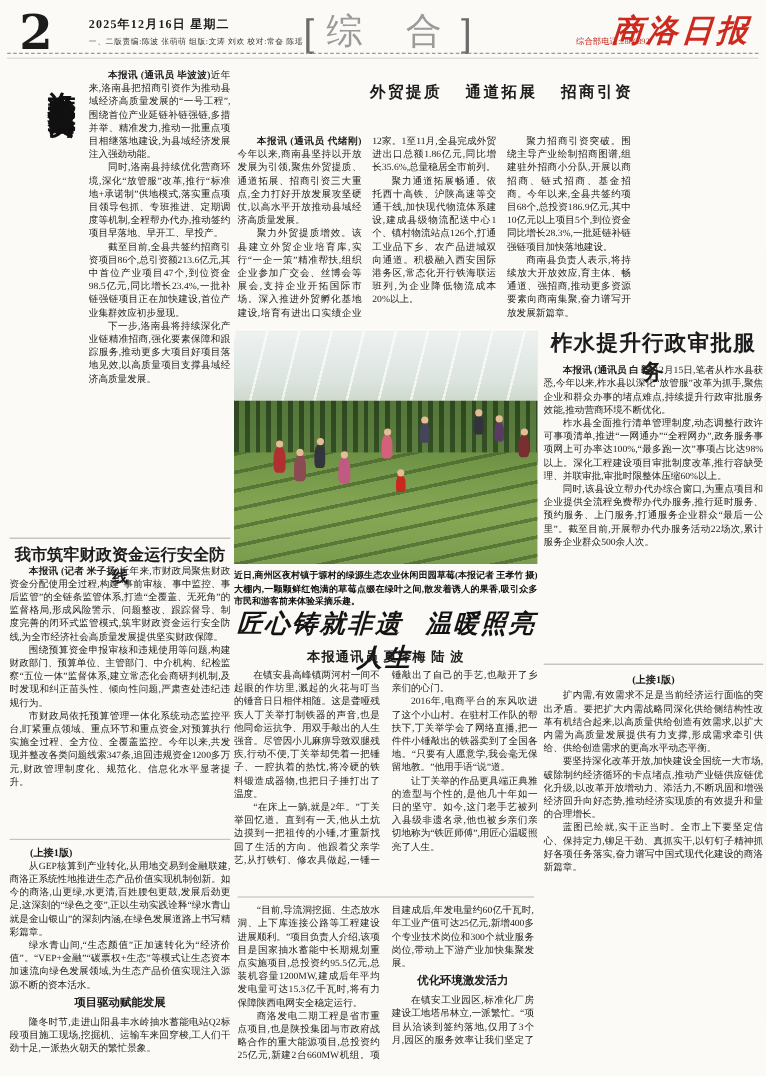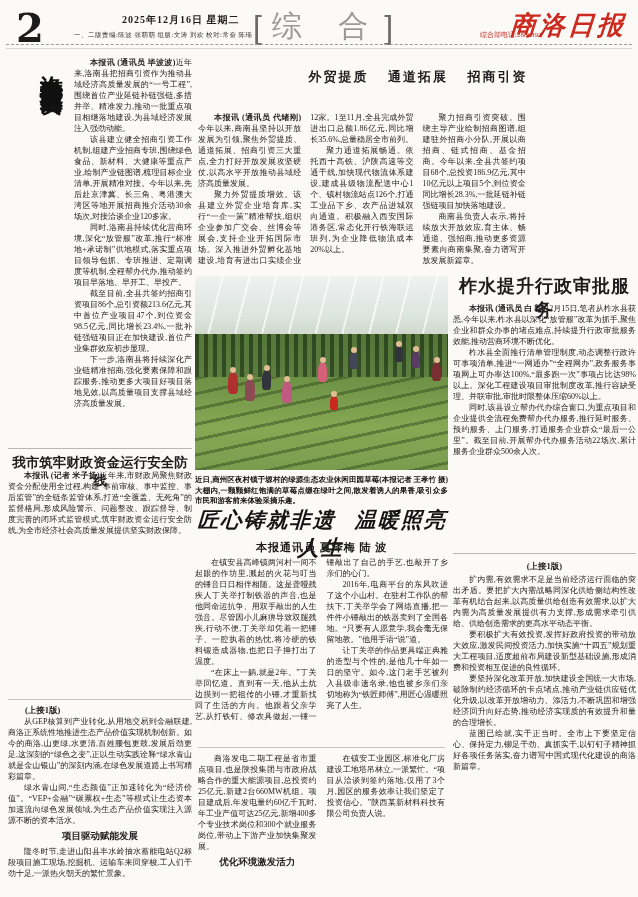--- a/index.html
+++ b/index.html
@@ -1,21 +1,21 @@
 <!DOCTYPE html>
 <html><head>
 <meta charset="utf-8">
 <style>
   html,body{margin:0;padding:0;}
   body{background:#e8e8e6;font-family:"Liberation Serif","DejaVu Serif",serif;}
   .page{position:relative;width:638px;height:897px;margin:0 auto;background:#fbfaf7;overflow:hidden;color:#1c1c1c;}
   
   .page-number{position:absolute;left:16px;top:4px;font-size:40px;font-weight:bold;font-family:"DejaVu Serif",serif;}
   .date-block{position:absolute;left:74px;top:13px;}
-  .date-line{font-size:10px;font-weight:bold;letter-spacing:1px;margin-left:48px;}
+  .date-line{font-size:10px;font-weight:bold;letter-spacing:1px;}
   .staff-line{font-size:6.5px;color:#333;margin-top:4px;letter-spacing:.5px;}
   .section-title{position:absolute;left:238px;top:6px;width:170px;text-align:center;font-size:30px;color:#9a9a9a;font-family:"Liberation Sans",sans-serif;}
   .section-title .bracket{color:#6b6b6b;font-weight:200;font-size:32px;vertical-align:-2px;}
   .section-title .sec-text{letter-spacing:14px;margin:0 2px 0 10px;}
   .phone{position:absolute;left:480px;top:30px;font-size:7px;color:#c5261f;}
   .masthead{position:absolute;right:12px;top:8px;font-size:26px;font-weight:bold;font-style:italic;color:#cc2a1f;letter-spacing:3px;transform:skewX(-4deg);}
   .header-rule{position:absolute;left:6px;right:6px;top:44px;border-top:1.5px dashed #9a9a9a;}
   .header-rule2{position:absolute;left:6px;right:6px;top:48px;border-top:1px solid #d8d8d4;}
   
   .para{margin:0;text-indent:2em;font-size:8px;line-height:11px;text-align:justify;color:#222;}
@@ -74,21 +74,20 @@
   <div class="section-title"><span class="bracket">[</span><span class="sec-text">综  合</span><span class="bracket">]</span></div>
   <div class="phone">综合部电话:2886392</div>
   <div class="masthead">商洛日报</div>
   <div class="header-rule"></div>
   <div class="header-rule2"></div>
 
   <div class="v-headline">洛南多措并举推进首位产业招商引资</div>
   <div class="luonan-body">
     <p class="para"><b class="lead-bold">本报讯 (通讯员 毕波波)</b><span>近年来,洛南县把招商引资作为推动县域经济高质量发展的“一号工程”,围绕首位产业延链补链强链,多措并举、精准发力,推动一批重点项目相继落地建设,为县域经济发展注入强劲动能。</span></p>
     <div class="flow">
-        <p class="para">该县建立健全招商引资工作机制,组建产业招商专班,围绕绿色食品、新材料、大健康等重点产业,绘制产业链图谱,梳理目标企业清单,开展精准对接。今年以来,先后赴京津冀、长三角、粤港澳大湾区等地开展招商推介活动30余场次,对接洽谈企业120多家。</p>
         <p class="para">同时,洛南县持续优化营商环境,深化“放管服”改革,推行“标准地+承诺制”供地模式,落实重点项目领导包抓、专班推进、定期调度等机制,全程帮办代办,推动签约项目早落地、早开工、早投产。</p>
         <p class="para">截至目前,全县共签约招商引资项目86个,总引资额213.6亿元,其中首位产业项目47个,到位资金98.5亿元,同比增长23.4%,一批补链强链项目正在加快建设,首位产业集群效应初步显现。</p>
         <p class="para">下一步,洛南县将持续深化产业链精准招商,强化要素保障和跟踪服务,推动更多大项目好项目落地见效,以高质量项目支撑县域经济高质量发展。</p>
       </div>
   </div>
   <div class="rule-l1"></div>
 
   <div class="kicker">外贸提质  通道拓展  招商引资</div>
   <div class="shangnan-body">
     <p class="para"><b class="lead-bold">本报讯 (通讯员 代绪刚)</b><span>今年以来,商南县坚持以开放发展为引领,聚焦外贸提质、通道拓展、招商引资三大重点,全力打好开放发展攻坚硬仗,以高水平开放推动县域经济高质量发展。</span></p>
@@ -124,29 +123,32 @@
         <p class="para">柞水县全面推行清单管理制度,动态调整行政许可事项清单,推进“一网通办”“全程网办”,政务服务事项网上可办率达100%,“最多跑一次”事项占比达98%以上。深化工程建设项目审批制度改革,推行容缺受理、并联审批,审批时限整体压缩60%以上。</p>
         <p class="para">同时,该县设立帮办代办综合窗口,为重点项目和企业提供全流程免费帮办代办服务,推行延时服务、预约服务、上门服务,打通服务企业群众“最后一公里”。截至目前,开展帮办代办服务活动22场次,累计服务企业群众500余人次。</p>
       </div>
   </div>
   <div class="rule-r1"></div>
 
   <div class="cont-right">
     <p class="marker">(上接1版)</p>
     <div class="flow">
         <p class="para">扩内需,有效需求不足是当前经济运行面临的突出矛盾。要把扩大内需战略同深化供给侧结构性改革有机结合起来,以高质量供给创造有效需求,以扩大内需为高质量发展提供有力支撑,形成需求牵引供给、供给创造需求的更高水平动态平衡。</p>
-        <p class="para">要积极扩大有效投资,发挥好政府投资的带动放大效应,激发民间投资活力,加快实施“十四五”规划重大工程项目,适度超前布局建设新型基础设施,形成消费和投资相互促进的良性循环。</p>
         <p class="para">要坚持深化改革开放,加快建设全国统一大市场,破除制约经济循环的卡点堵点,推动产业链供应链优化升级,以改革开放增动力、添活力,不断巩固和增强经济回升向好态势,推动经济实现质的有效提升和量的合理增长。</p>
         <p class="para">蓝图已绘就,实干正当时。全市上下要坚定信心、保持定力,铆足干劲、真抓实干,以钉钉子精神抓好各项任务落实,奋力谱写中国式现代化建设的商洛新篇章。</p>
       </div>
   </div>
 
   <div class="caizheng-headline">我市筑牢财政资金运行安全防线</div>
   <div class="caizheng-body">
     <p class="para"><b class="lead-bold">本报讯 (记者 米子扬)</b><span>近年来,市财政局聚焦财政资金分配使用全过程,构建“事前审核、事中监控、事后监管”的全链条监管体系,打造“全覆盖、无死角”的监督格局,形成风险警示、问题整改、跟踪督导、制度完善的闭环式监管模式,筑牢财政资金运行安全防线,为全市经济社会高质量发展提供坚实财政保障。</span></p>
+    <div class="flow">
+        <p class="para">围绕预算资金申报审核和违规使用等问题,构建财政部门、预算单位、主管部门、中介机构、纪检监察“五位一体”监督体系,建立常态化会商研判机制,及时发现和纠正苗头性、倾向性问题,严肃查处违纪违规行为。</p>
+        <p class="para">市财政局依托预算管理一体化系统动态监控平台,盯紧重点领域、重点环节和重点资金,对预算执行实施全过程、全方位、全覆盖监控。今年以来,共发现并整改各类问题线索347条,追回违规资金1200多万元,财政管理制度化、规范化、信息化水平显著提升。</p>
+      </div>
   </div>
   <div class="rule-l2"></div>
 
   <div class="cont-left">
     <p class="marker">(上接1版)</p>
     <div class="flow">
         <p class="para">从GEP核算到产业转化,从用地交易到金融联建,商洛正系统性地推进生态产品价值实现机制创新。如今的商洛,山更绿,水更清,百姓腰包更鼓,发展后劲更足,这深刻的“绿色之变”,正以生动实践诠释“绿水青山就是金山银山”的深刻内涵,在绿色发展道路上书写精彩篇章。</p>
         <p class="para">绿水青山间,“生态颜值”正加速转化为“经济价值”。“VEP+金融”“碳票权+生态”等模式让生态资本加速流向绿色发展领域,为生态产品价值实现注入源源不断的资本活水。</p>
       </div>
     <p class="subhead">项目驱动赋能发展</p>
@@ -162,20 +164,21 @@
         <p class="para">在镇安县高峰镇两河村一间不起眼的作坊里,溅起的火花与叮当的锤音日日相伴相随。这是聋哑残疾人丁关举打制铁器的声音,也是他同命运抗争、用双手敲出的人生强音。尽管因小儿麻痹导致双腿残疾,行动不便,丁关举却凭着一把锤子、一腔执着的热忱,将冷硬的铁料锻造成器物,也把日子捶打出了温度。</p>
         <p class="para">“在床上一躺,就是2年。”丁关举回忆道。直到有一天,他从土炕边摸到一把祖传的小锤,才重新找回了生活的方向。他跟着父亲学艺,从打铁钉、修农具做起,一锤一锤敲出了自己的手艺,也敲开了乡亲们的心门。</p>
         <p class="para">2016年,电商平台的东风吹进了这个小山村。在驻村工作队的帮扶下,丁关举学会了网络直播,把一件件小锤敲出的铁器卖到了全国各地。“只要有人愿意学,我会毫无保留地教。”他用手语“说”道。</p>
         <p class="para">让丁关举的作品更具端正典雅的造型与个性的,是他几十年如一日的坚守。如今,这门老手艺被列入县级非遗名录,他也被乡亲们亲切地称为“铁匠师傅”,用匠心温暖照亮了人生。</p>
       </div>
   </div>
   <div class="rule-m1"></div>
 
   <div class="cont-mid">
     <div class="flow">
+        <p class="para">“目前,导流洞挖掘、生态放水洞、上下库连接公路等工程建设进展顺利。”项目负责人介绍,该项目是国家抽水蓄能中长期规划重点实施项目,总投资约95.5亿元,总装机容量1200MW,建成后年平均发电量可达15.3亿千瓦时,将有力保障陕西电网安全稳定运行。</p>
         <p class="para">商洛发电二期工程是省市重点项目,也是陕投集团与市政府战略合作的重大能源项目,总投资约25亿元,新建2台660MW机组。项目建成后,年发电量约60亿千瓦时,年工业产值可达25亿元,新增400多个专业技术岗位和300个就业服务岗位,带动上下游产业加快集聚发展。</p>
       </div>
     <p class="subhead">优化环境激发活力</p>
     <div class="flow">
         <p class="para">在镇安工业园区,标准化厂房建设工地塔吊林立,一派繁忙。“项目从洽谈到签约落地,仅用了3个月,园区的服务效率让我们坚定了投资信心。”陕西某新材料科技有限公司负责人说。</p>
       </div>
   </div>
 
 </div>
 

